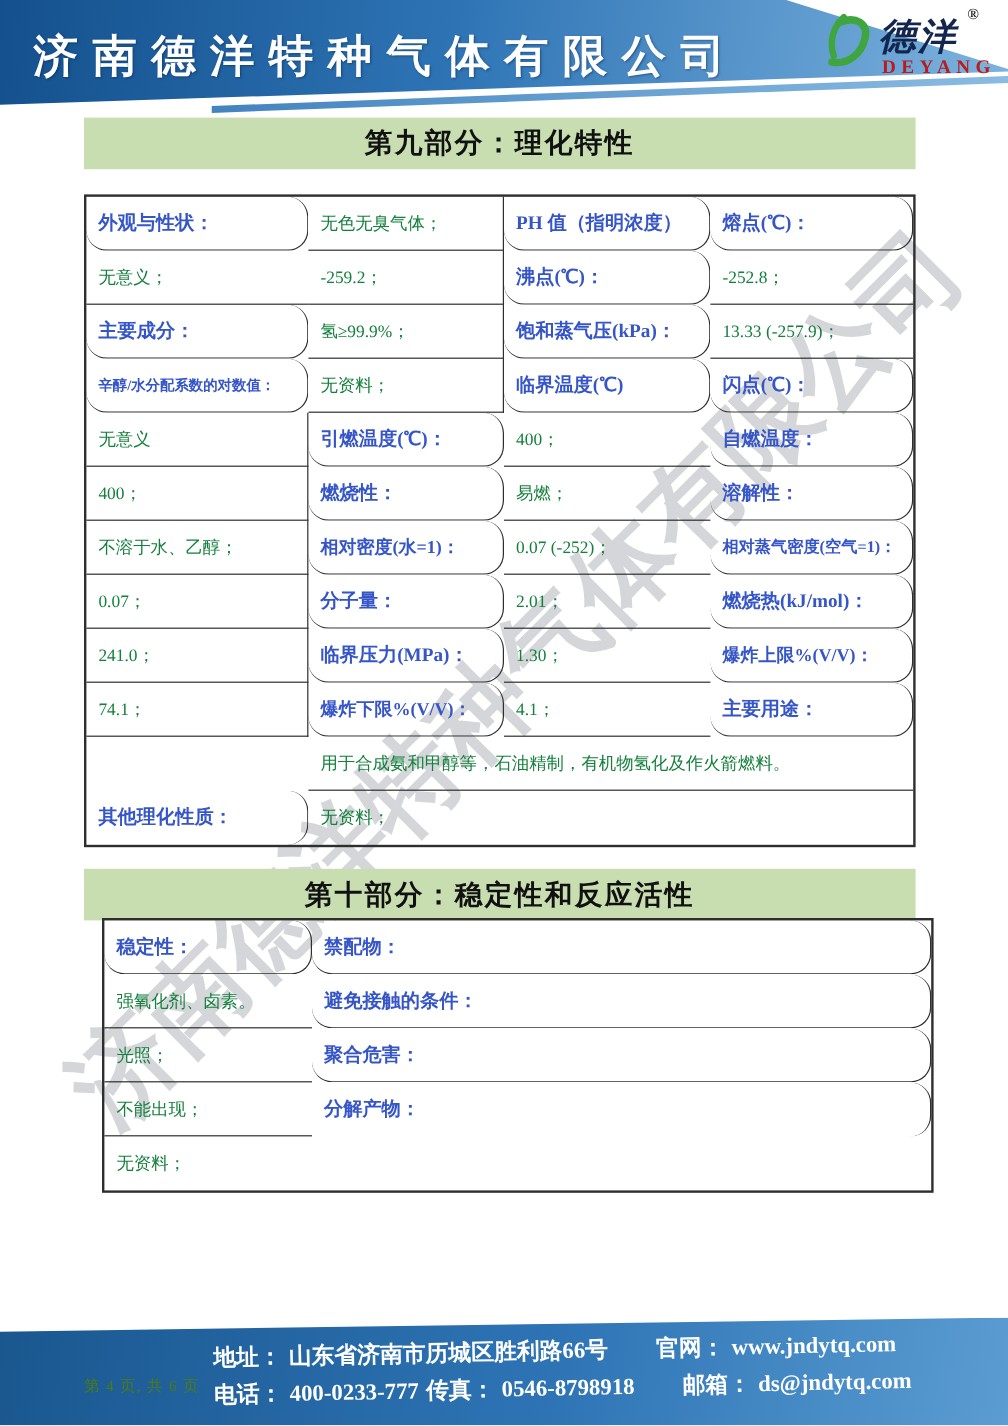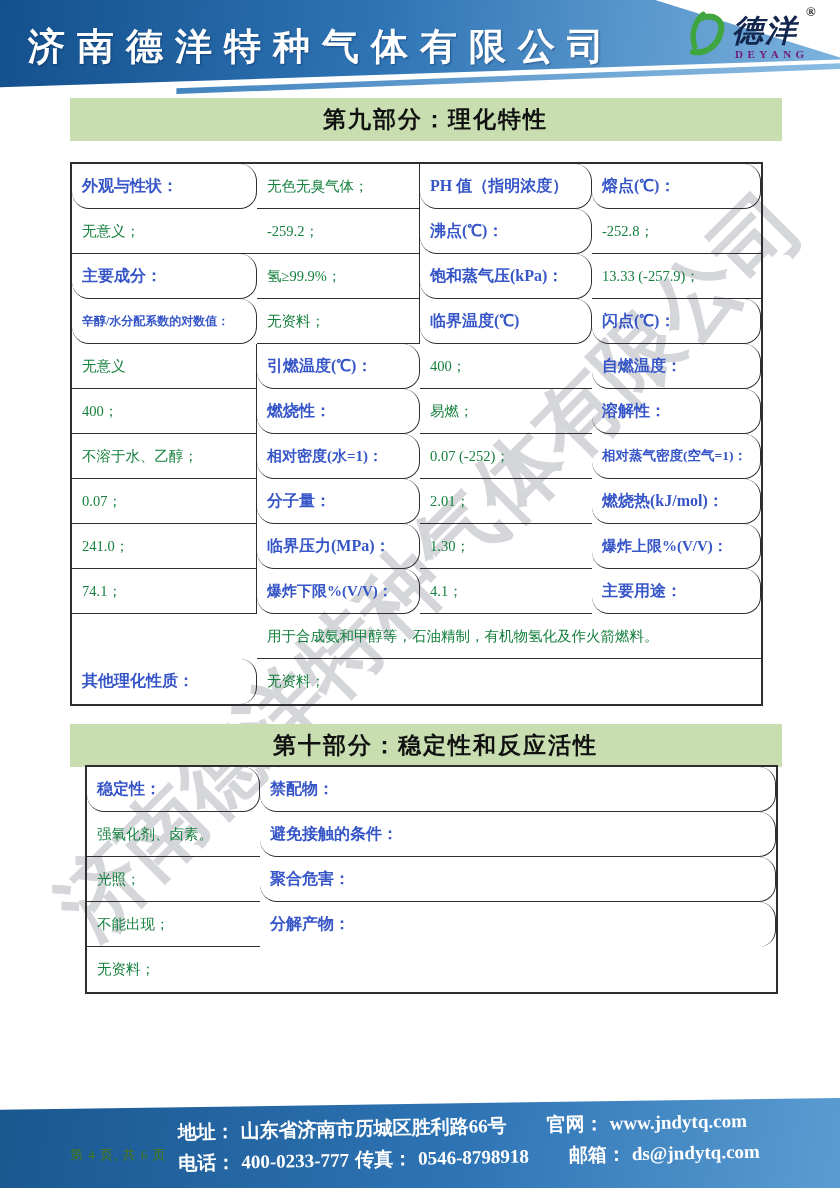--- a/index.html
+++ b/index.html
@@ -14,32 +14,32 @@
               clip-path:polygon(78% 0,100% 0,100% 60%);}
   .hdr-sliver{position:absolute;inset:0;background:linear-gradient(97deg,#2e74b5,#8bbce2);
               clip-path:polygon(21% 92%,100% 66%,100% 72%,21% 98%);}
   .hdr-title{position:absolute;left:28px;top:22px;color:#fff;font-size:37px;font-weight:700;
              letter-spacing:12px;white-space:nowrap;text-shadow:1px 1px 2px rgba(0,30,70,.45);}
   .logo{position:absolute;left:682px;top:4px;width:150px;height:70px;}
   .logo-d{position:absolute;left:2px;top:6px;}
   .logo-cn{position:absolute;left:50px;top:6px;font-size:31px;font-weight:900;color:#13264d;
            letter-spacing:2px;white-space:nowrap;font-style:italic;}
   .logo-r{position:absolute;left:124px;top:0px;font-size:13px;color:#2a2a2a;font-weight:700;}
-  .logo-en{position:absolute;left:53px;top:44px;font-size:11px;font-weight:700;color:#701a75;
+  .logo-en{position:absolute;left:53px;top:44px;font-size:16px;font-weight:700;color:#b91c1c;
            letter-spacing:4.5px;white-space:nowrap;}
 
   
   .wm{position:absolute;left:430px;top:565px;z-index:1;transform:translate(-50%,-50%) rotate(-45deg);
       font-size:84px;font-weight:700;color:rgba(148,153,160,.40);white-space:nowrap;
       letter-spacing:0px;pointer-events:none;}
 
   
   .banner{position:absolute;left:70px;width:693px;height:43px;background:#c8deb0;z-index:2;
           display:flex;align-items:center;justify-content:center;font-size:23px;font-weight:700;
-          color:#111;letter-spacing:2px;padding-left:19px;}
+          color:#111;letter-spacing:2px;}
   #banner9{top:98px;} #banner10{top:724px;}
 
   
   .tbl{position:absolute;left:70px;width:693px;border:2px solid #2e2e2e;box-sizing:border-box;
        display:grid;z-index:2;background:transparent;}
   #t9{top:162px;grid-template-columns:185px 163px 172px 1fr;grid-auto-rows:45px;}
   #t10{top:765px;grid-template-columns:173px 1fr;grid-auto-rows:45px;margin-left:15px;}
   .cell{border-right:1px solid #2e2e2e;border-bottom:1px solid #2e2e2e;display:flex;
         align-items:center;padding:0 6px 0 10px;box-sizing:border-box;overflow:hidden;white-space:nowrap;}
   .le{border-right:none;} .be{border-bottom:none;}

